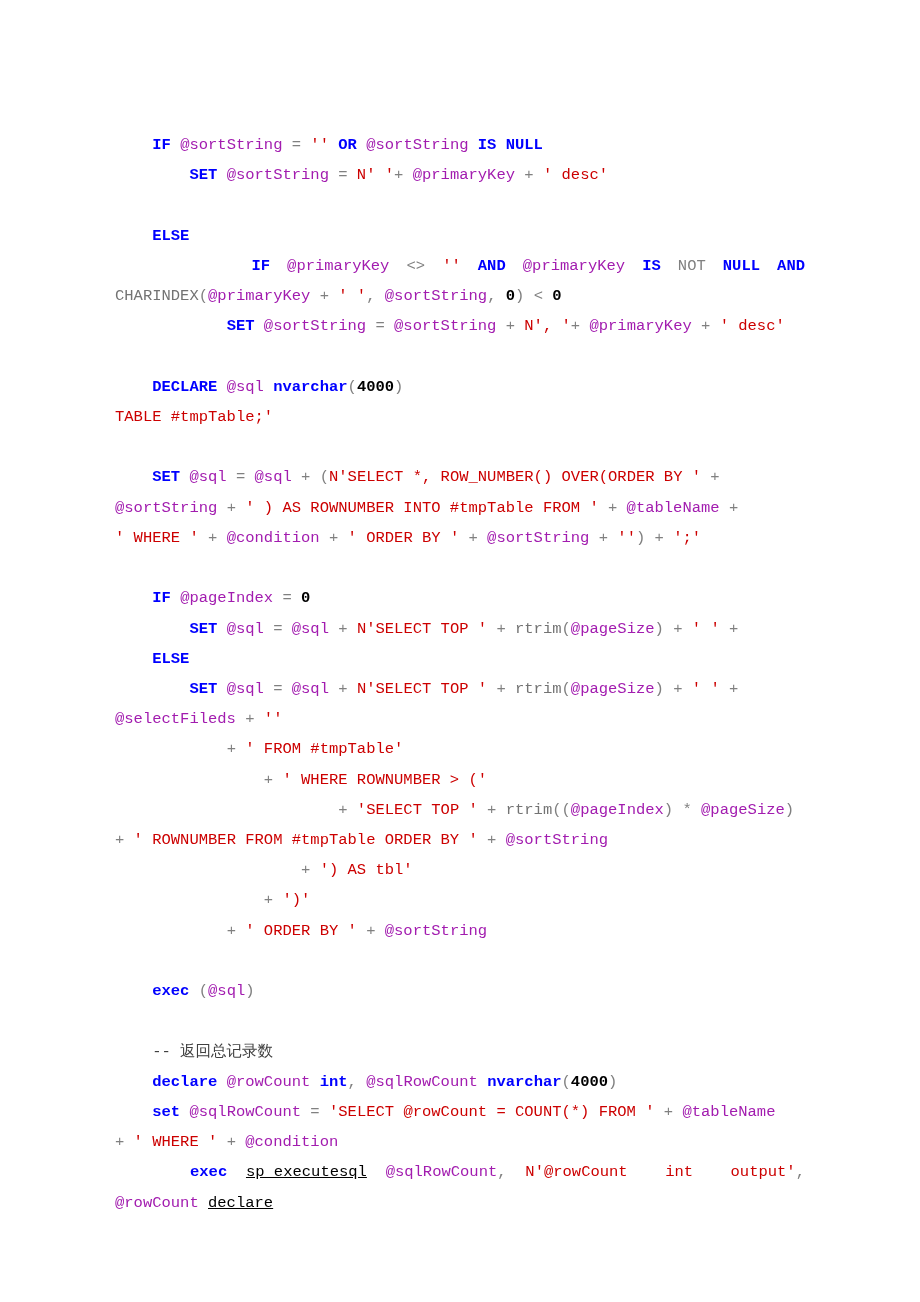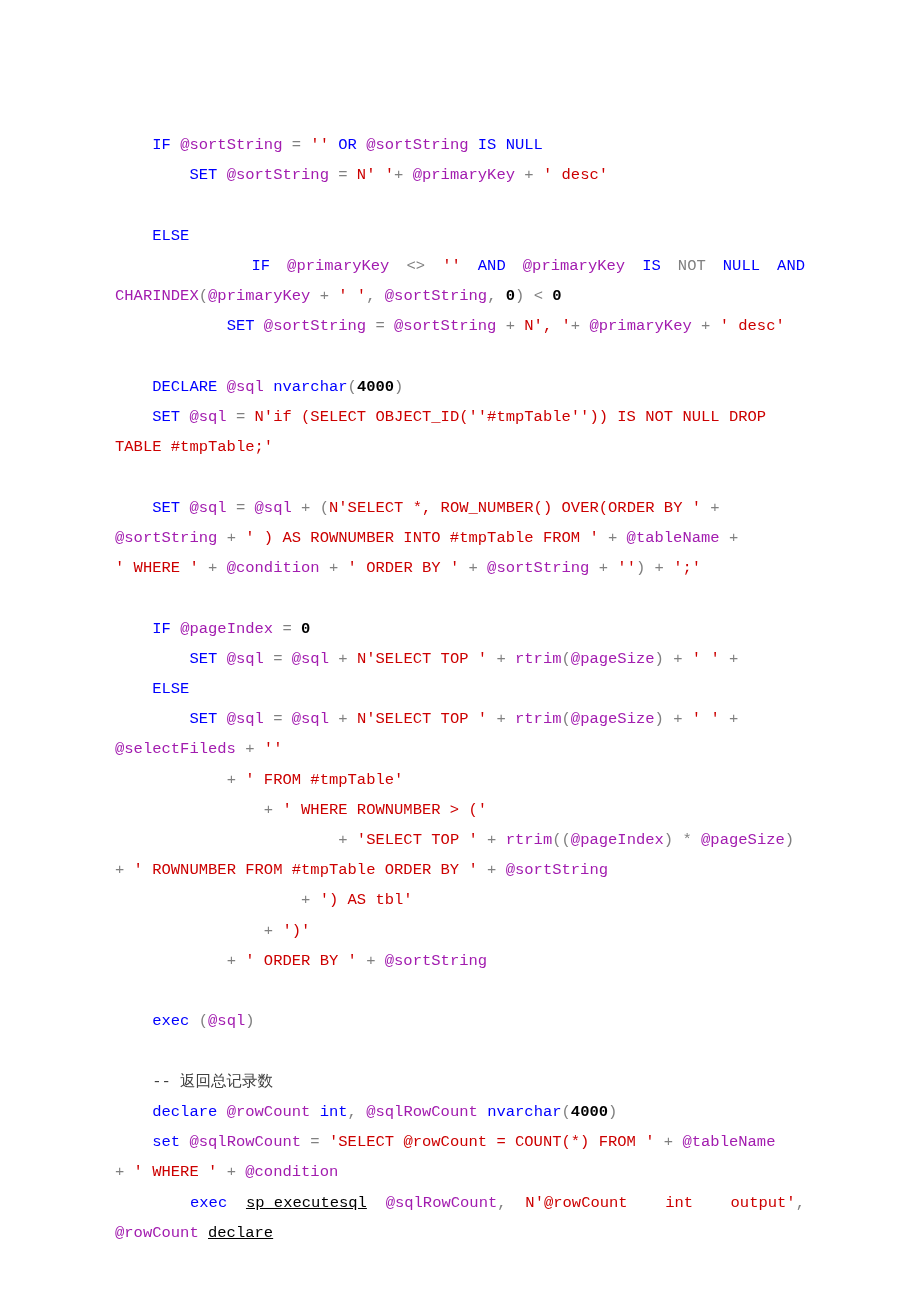--- a/index.html
+++ b/index.html
@@ -14,25 +14,25 @@
   .page {
     width: 920px;
     min-height: 1302px;
     padding: 130px 115px 100px 115px;
     box-sizing: border-box;
     text-align: justify;
     text-justify: inter-word;
   }
   .line { white-space: pre-wrap; }
   .jl { text-align: justify; text-align-last: justify; }
-  .kw { color: #0000ff; }
+  .kw { color: #0000ff; font-weight: bold; }
   .str { color: #cc0000; }
   .id { color: #a21caf; }
   .num { color: #000000; font-weight: bold; }
-  .fn { color: #a21caf; }
+  .fn { color: #737373; }
   .cmt { color: #404040; }
   .gray { color: #808080; }
   .black { color: #000000; text-decoration: underline; }
   .bold { font-weight: bold; }
 </style>
 </head>
 <body>
 
 <div class="page">
 
@@ -47,21 +47,20 @@
 <div class="line jl"><span class="kw">        IF</span> <span class="id">@primaryKey</span> <span class="gray">&lt;&gt;</span> <span class="str">''</span> <span class="kw">AND</span> <span class="id">@primaryKey</span> <span class="kw">IS</span> <span class="gray">NOT</span> <span class="kw">NULL</span> <span class="kw">AND</span></div>
 
 <div class="line"><span class="fn">CHARINDEX</span><span class="gray">(</span><span class="id">@primaryKey </span><span class="gray">+</span><span class="str"> ' '</span><span class="gray">,</span><span class="id"> @sortString</span><span class="gray">,</span><span class="num bold"> 0</span><span class="gray">)</span><span class="gray"> &lt;</span><span class="num bold"> 0</span></div>
 
 <div class="line"><span class="kw">            SET</span><span class="id"> @sortString </span><span class="gray">=</span><span class="id"> @sortString </span><span class="gray">+</span><span class="str"> N', '</span><span class="gray">+</span><span class="id"> @primaryKey </span><span class="gray">+</span><span class="str"> ' desc'</span></div>
 
 <div class="line">&nbsp;</div>
 
 <div class="line"><span class="kw">    DECLARE</span><span class="id"> @sql </span><span class="kw">nvarchar</span><span class="gray">(</span><span class="num bold">4000</span><span class="gray">)</span></div>
 
-<div class="line"><span class="kw">    SET</span><span class="id"> @sql </span><span class="gray">=</span><span class="str"> N'if (SELECT OBJECT_ID(''#tmpTable'')) IS NOT NULL DROP </span></div>
 <div class="line"><span class="str">TABLE #tmpTable;'</span></div>
 
 <div class="line">&nbsp;</div>
 
 <div class="line"><span class="kw">    SET</span><span class="id"> @sql </span><span class="gray">=</span><span class="id"> @sql </span><span class="gray">+</span><span class="gray"> (</span><span class="str">N'SELECT *, ROW_NUMBER() OVER(ORDER BY '</span><span class="gray"> +</span></div>
 <div class="line"><span class="id">@sortString </span><span class="gray">+</span><span class="str"> ' ) AS ROWNUMBER INTO #tmpTable FROM '</span><span class="gray"> +</span><span class="id"> @tableName </span><span class="gray">+</span></div>
 <div class="line"><span class="str">' WHERE '</span><span class="gray"> +</span><span class="id"> @condition </span><span class="gray">+</span><span class="str"> ' ORDER BY '</span><span class="gray"> +</span><span class="id"> @sortString </span><span class="gray">+</span><span class="str"> ''</span><span class="gray">)</span><span class="gray"> +</span><span class="str"> ';'</span></div>
 
 <div class="line">&nbsp;</div>
 

